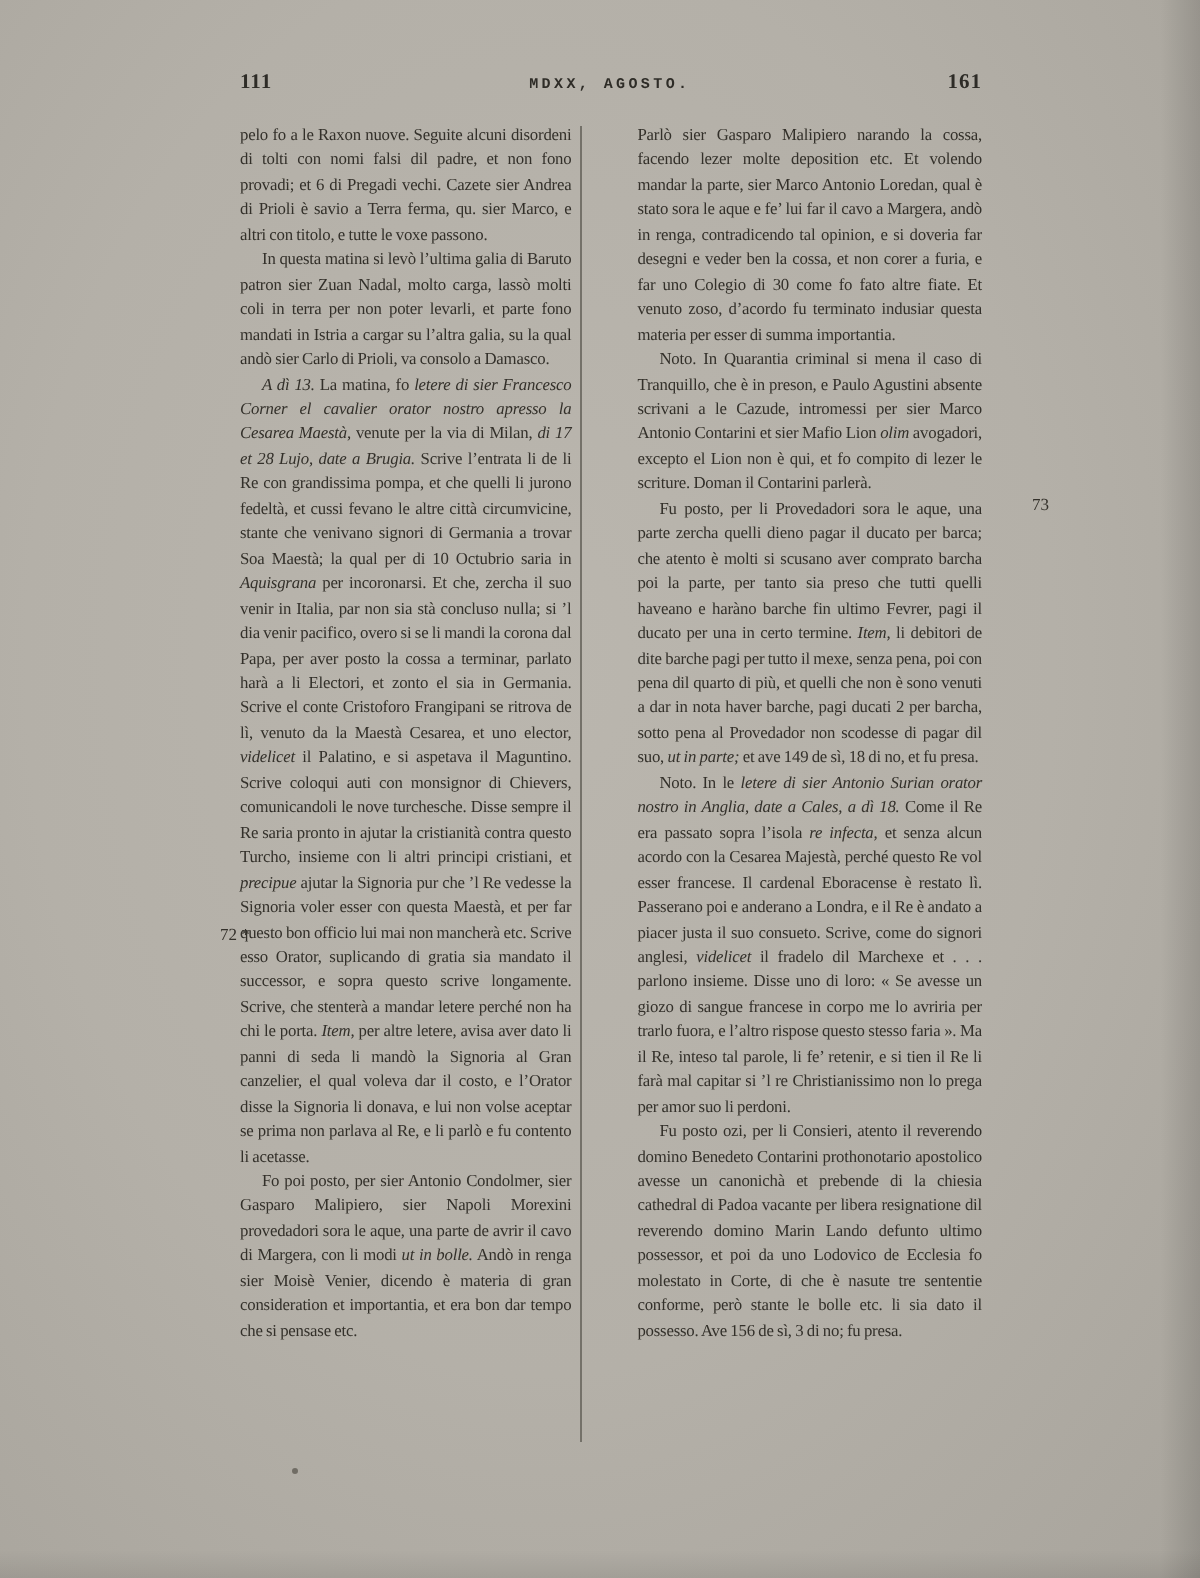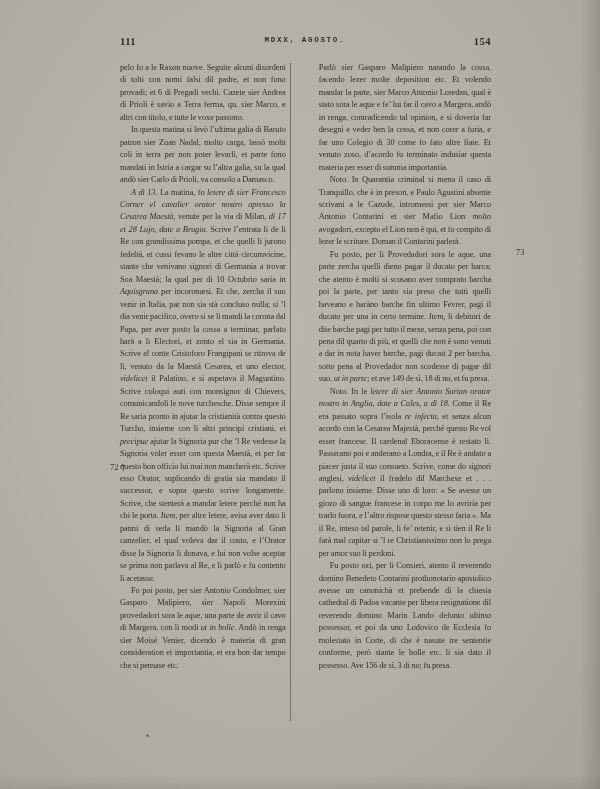--- a/index.html
+++ b/index.html
@@ -12,21 +12,21 @@
   .edge-shade-right {
     position:absolute; right:0; top:0; width:20px; height:100%;
     background:linear-gradient(to right, rgba(0,0,0,0), rgba(0,0,0,0.12));
   }
   .edge-shade-bottom {
     position:absolute; left:0; bottom:0; width:100%; height:14px;
     background:linear-gradient(to bottom, rgba(0,0,0,0), rgba(0,0,0,0.08));
   }
   .header {
     position:absolute; top:36px; left:120px; width:371px;
-    display:flex; justify-content:space-between; align-items:flex-start; color:#2e2c27;gap:44px;
+    display:flex; justify-content:space-between; align-items:flex-end; color:#2e2c27;gap:44px;
   }
   .pagenum { font-size:10.5px; font-weight:bold; letter-spacing:.5px; }
   .running-title { font-size:7.5px; font-weight:bold; letter-spacing:1.7px;font-family:Liberation Mono, monospace; }
   .columns { position:absolute; top:62px; left:120px; width:371px; display:flex; color:#33302a; }
   .col {
     font-size:8.4px; line-height:12.45px; text-align:justify;
     letter-spacing:-0.1px; word-spacing:-0.3px;
   }
   .col-left { width:177px; }
   .col-right { width:184px;margin-left:24px; }
@@ -43,34 +43,34 @@
 <body>
 
 <div class="page">
 
   <div class="edge-shade-right"></div>
   <div class="edge-shade-bottom"></div>
 
   <div class="header">
     <span class="pagenum">111</span>
     <span class="running-title">MDXX, AGOSTO.</span>
-    <span class="pagenum">154</span>
+    <span class="pagenum">161</span>
   </div>
 
   <div class="columns">
     <div class="col col-left" id="left-col">
         <p class="para noindent"><span>pelo fo a le Raxon nuove. Seguite alcuni disordeni di tolti con nomi falsi dil padre, et non fono provadi; et 6 di Pregadi vechi. Cazete sier Andrea di Prioli è savio a Terra ferma, qu. sier Marco, e altri con titolo, e tutte le voxe passono.</span></p>
         <p class="para"><span>In questa matina si levò l’ultima galia di Baruto patron sier Zuan Nadal, molto carga, lassò molti coli in terra per non poter levarli, et parte fono mandati in Istria a cargar su l’altra galia, su la qual andò sier Carlo di Prioli, va consolo a Damasco.</span></p>
         <p class="para"><span class="it">A dì 13.</span><span> La matina, fo </span><span class="it">letere di sier Francesco Corner el cavalier orator nostro apresso la Cesarea Maestà,</span><span> venute per la via di Milan, </span><span class="it">di 17 et 28 Lujo, date a Brugia.</span><span> Scrive l’entrata li de li Re con grandissima pompa, et che quelli li jurono fedeltà, et cussi fevano le altre città circumvicine, stante che venivano signori di Germania a trovar Soa Maestà; la qual per di 10 Octubrio saria in </span><span class="it">Aquisgrana</span><span> per incoronarsi. Et che, zercha il suo venir in Italia, par non sia stà concluso nulla; si ’l dia venir pacifico, overo si se li mandi la corona dal Papa, per aver posto la cossa a terminar, parlato harà a li Electori, et zonto el sia in Germania. Scrive el conte Cristoforo Frangipani se ritrova de lì, venuto da la Maestà Cesarea, et uno elector, </span><span class="it">videlicet</span><span> il Palatino, e si aspetava il Maguntino. Scrive coloqui auti con monsignor di Chievers, comunicandoli le nove turchesche. Disse sempre il Re saria pronto in ajutar la cristianità contra questo Turcho, insieme con li altri principi cristiani, et </span><span class="it">precipue</span><span> ajutar la Signoria pur che ’l Re vedesse la Signoria voler esser con questa Maestà, et per far questo bon officio lui mai non mancherà etc. Scrive esso Orator, suplicando di gratia sia mandato il successor, e sopra questo scrive longamente. Scrive, che stenterà a mandar letere perché non ha chi le porta. </span><span class="it">Item,</span><span> per altre letere, avisa aver dato li panni di seda li mandò la Signoria al Gran canzelier, el qual voleva dar il costo, e l’Orator disse la Signoria li donava, e lui non volse aceptar se prima non parlava al Re, e li parlò e fu contento li acetasse.</span></p>
         <p class="para"><span>Fo poi posto, per sier Antonio Condolmer, sier Gasparo Malipiero, sier Napoli Morexini provedadori sora le aque, una parte de avrir il cavo di Margera, con li modi </span><span class="it">ut in bolle.</span><span> Andò in renga sier Moisè Venier, dicendo è materia di gran consideration et importantia, et era bon dar tempo che si pensase etc.</span></p>
       </div>
     <div class="divider"></div>
     <div class="col col-right" id="right-col">
         <p class="para noindent"><span>Parlò sier Gasparo Malipiero narando la cossa, facendo lezer molte deposition etc. Et volendo mandar la parte, sier Marco Antonio Loredan, qual è stato sora le aque e fe’ lui far il cavo a Margera, andò in renga, contradicendo tal opinion, e si doveria far desegni e veder ben la cossa, et non corer a furia, e far uno Colegio di 30 come fo fato altre fiate. Et venuto zoso, d’acordo fu terminato indusiar questa materia per esser di summa importantia.</span></p>
-        <p class="para"><span>Noto. In Quarantia criminal si mena il caso di Tranquillo, che è in preson, e Paulo Agustini absente scrivani a le Cazude, intromessi per sier Marco Antonio Contarini et sier Mafio Lion </span><span class="it">molto</span><span> avogadori, excepto el Lion non è qui, et fo compito di lezer le scriture. Doman il Contarini parlerà.</span></p>
+        <p class="para"><span>Noto. In Quarantia criminal si mena il caso di Tranquillo, che è in preson, e Paulo Agustini absente scrivani a le Cazude, intromessi per sier Marco Antonio Contarini et sier Mafio Lion </span><span class="it">olim</span><span> avogadori, excepto el Lion non è qui, et fo compito di lezer le scriture. Doman il Contarini parlerà.</span></p>
         <p class="para"><span>Fu posto, per li Provedadori sora le aque, una parte zercha quelli dieno pagar il ducato per barca; che atento è molti si scusano aver comprato barcha poi la parte, per tanto sia preso che tutti quelli haveano e haràno barche fin ultimo Fevrer, pagi il ducato per una in certo termine. </span><span class="it">Item,</span><span> li debitori de dite barche pagi per tutto il mexe, senza pena, poi con pena dil quarto di più, et quelli che non è sono venuti a dar in nota haver barche, pagi ducati 2 per barcha, sotto pena al Provedador non scodesse di pagar dil suo, </span><span class="it">ut in parte;</span><span> et ave 149 de sì, 18 di no, et fu presa.</span></p>
         <p class="para"><span>Noto. In le </span><span class="it">letere di sier Antonio Surian orator nostro in Anglia, date a Cales, a dì 18.</span><span> Come il Re era passato sopra l’isola </span><span class="it">re infecta,</span><span> et senza alcun acordo con la Cesarea Majestà, perché questo Re vol esser francese. Il cardenal Eboracense è restato lì. Passerano poi e anderano a Londra, e il Re è andato a piacer justa il suo consueto. Scrive, come do signori anglesi, </span><span class="it">videlicet</span><span> il fradelo dil Marchexe et . . . parlono insieme. Disse uno di loro: « Se avesse un giozo di sangue francese in corpo me lo avriria per trarlo fuora, e l’altro rispose questo stesso faria ». Ma il Re, inteso tal parole, li fe’ retenir, e si tien il Re li farà mal capitar si ’l re Christianissimo non lo prega per amor suo li perdoni.</span></p>
         <p class="para"><span>Fu posto ozi, per li Consieri, atento il reverendo domino Benedeto Contarini prothonotario apostolico avesse un canonichà et prebende di la chiesia cathedral di Padoa vacante per libera resignatione dil reverendo domino Marin Lando defunto ultimo possessor, et poi da uno Lodovico de Ecclesia fo molestato in Corte, di che è nasute tre sententie conforme, però stante le bolle etc. li sia dato il possesso. Ave 156 de sì, 3 di no; fu presa.</span></p>
       </div>
   </div>
 
   <span class="mn mn-left">72 *</span>
   <span class="mn mn-right">73</span>
 
   <span class="speck"></span>

